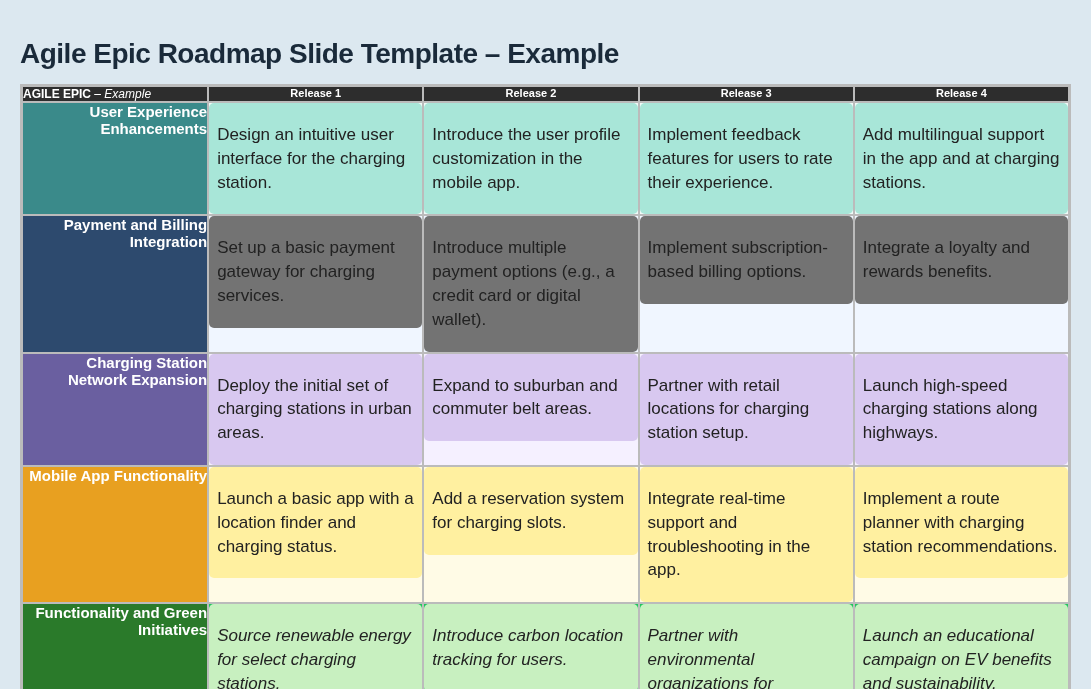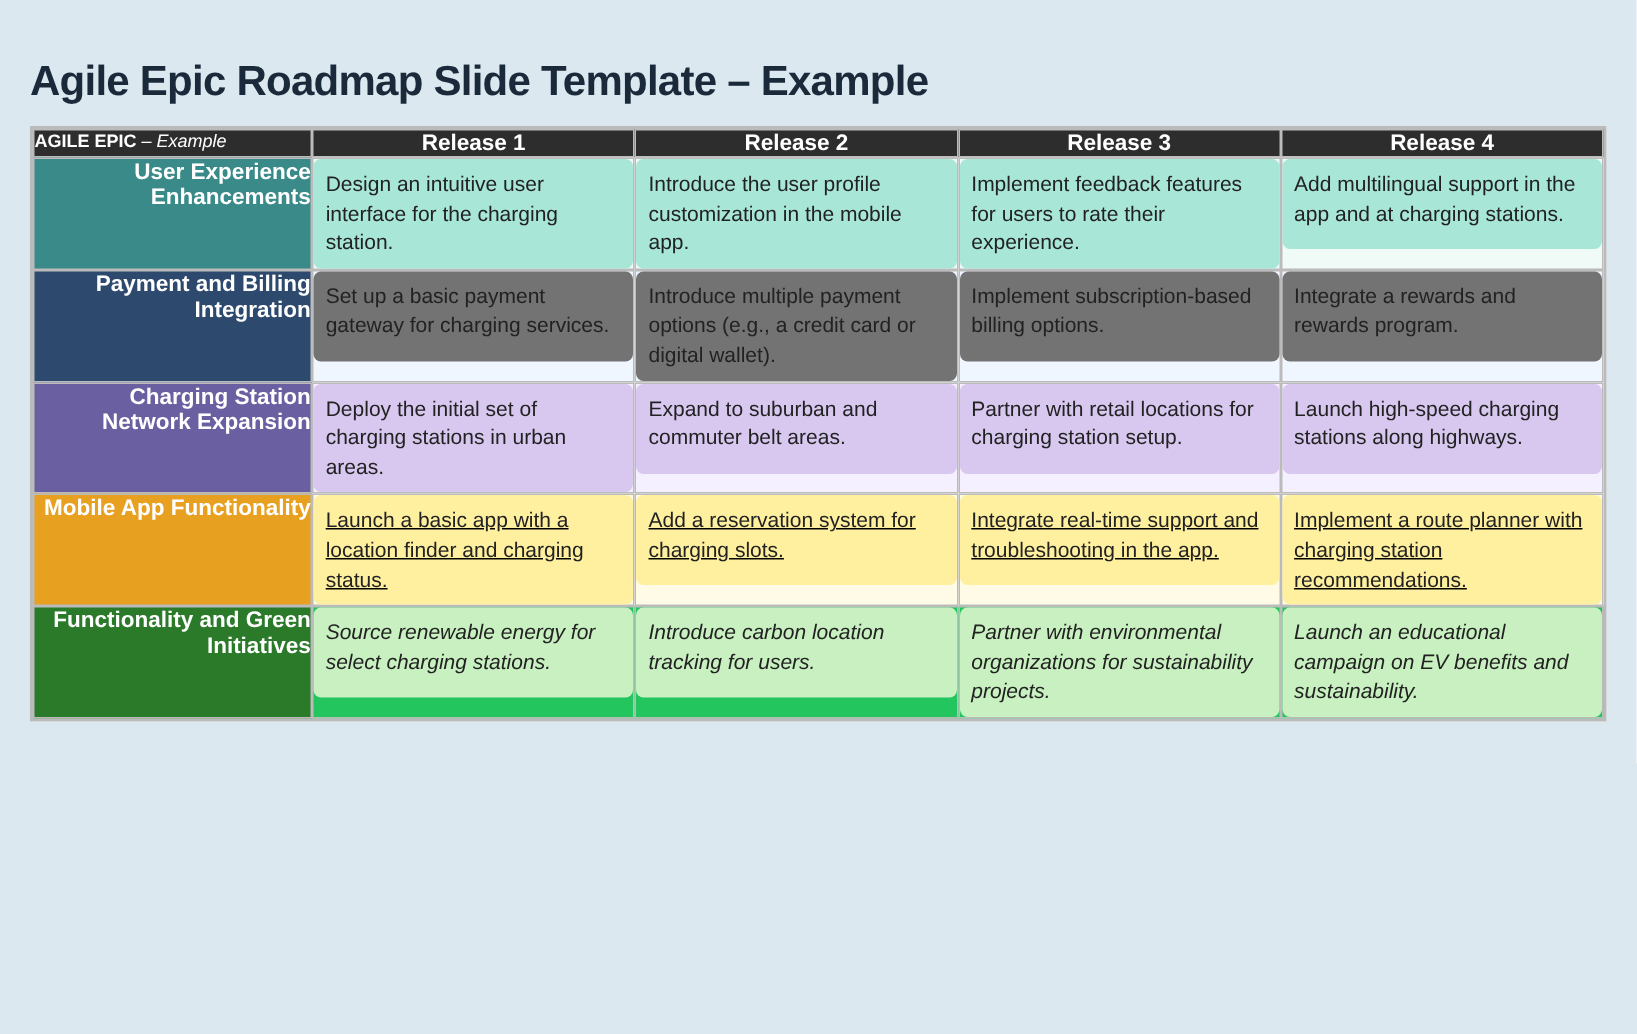--- a/index.html
+++ b/index.html
@@ -41,21 +41,21 @@
       width: 160px;
     }
     .header-epic span.example {
       font-weight: normal;
       font-style: italic;
       margin-top: 46px;
     }
     .header-release {
       background: #2d2d2d;
       color: white;
-      font-size: 15px;
+      font-size: 11px;
       font-weight: bold;
       text-align: center;
       padding: 8px 6px;
       width: 185px;
     }
     
     .epic-cell {
       padding: 10px 10px;
       font-size: 15px;
       font-weight: bold;
@@ -70,37 +70,37 @@
     .epic-mobile { background: #e8a020; }
     .epic-sustainability { background: #2a7a2a; }
 
     
     .story-cell {
       padding: 6px 8px;
       vertical-align: top;
     }
     .story-box {
       border-radius: 5px;
-      padding: 7px 8px;
-      font-size: 14px;
+      padding: 20px 8px;
+      font-size: 17px;
       line-height: 1.4;
       color: #222;
       min-height: 60px;
     }
     
     .color-ux { background: #a8e6d8; }
     .color-payment { background: #737373; }
     .color-charging { background: #d8c8f0; }
     .color-mobile { background: #fff0a0; }
     .color-sustainability { background: #c8f0c0; }
 
     .story-cell.color-ux { background: #f0faf7; }
     .story-cell.color-payment { background: #f0f6ff; }
     .story-cell.color-charging { background: #f5f0ff; }
-    .story-cell.color-mobile { background: #fffbe6; text-decoration: underline; }
+    .story-cell.color-mobile { background: #fffbe6; }
     .story-cell.color-sustainability { background: #22c55e; font-style: italic; }
   </style>
 </head>
 <body>
 
 <h1>Agile Epic Roadmap Slide Template – Example</h1>
 
 <table class="roadmap-table">
   <thead>
     <tr>
@@ -135,21 +135,21 @@
         <td class="story-cell color-payment">
           <div class="story-box color-payment">Set up a basic payment gateway for charging services.</div>
         </td>
         <td class="story-cell color-payment">
           <div class="story-box color-payment">Introduce multiple payment options (e.g., a credit card or digital wallet).</div>
         </td>
         <td class="story-cell color-payment">
           <div class="story-box color-payment">Implement subscription-based billing options.</div>
         </td>
         <td class="story-cell color-payment">
-          <div class="story-box color-payment">Integrate a rewards and rewards program.</div>
+          <div class="story-box color-payment">Integrate a loyalty and rewards benefits.</div>
         </td>
       </tr>
       <tr>
         <td class="epic-cell epic-charging">Charging Station Network Expansion</td>
         <td class="story-cell color-charging">
           <div class="story-box color-charging">Deploy the initial set of charging stations in urban areas.</div>
         </td>
         <td class="story-cell color-charging">
           <div class="story-box color-charging">Expand to suburban and commuter belt areas.</div>
         </td>

